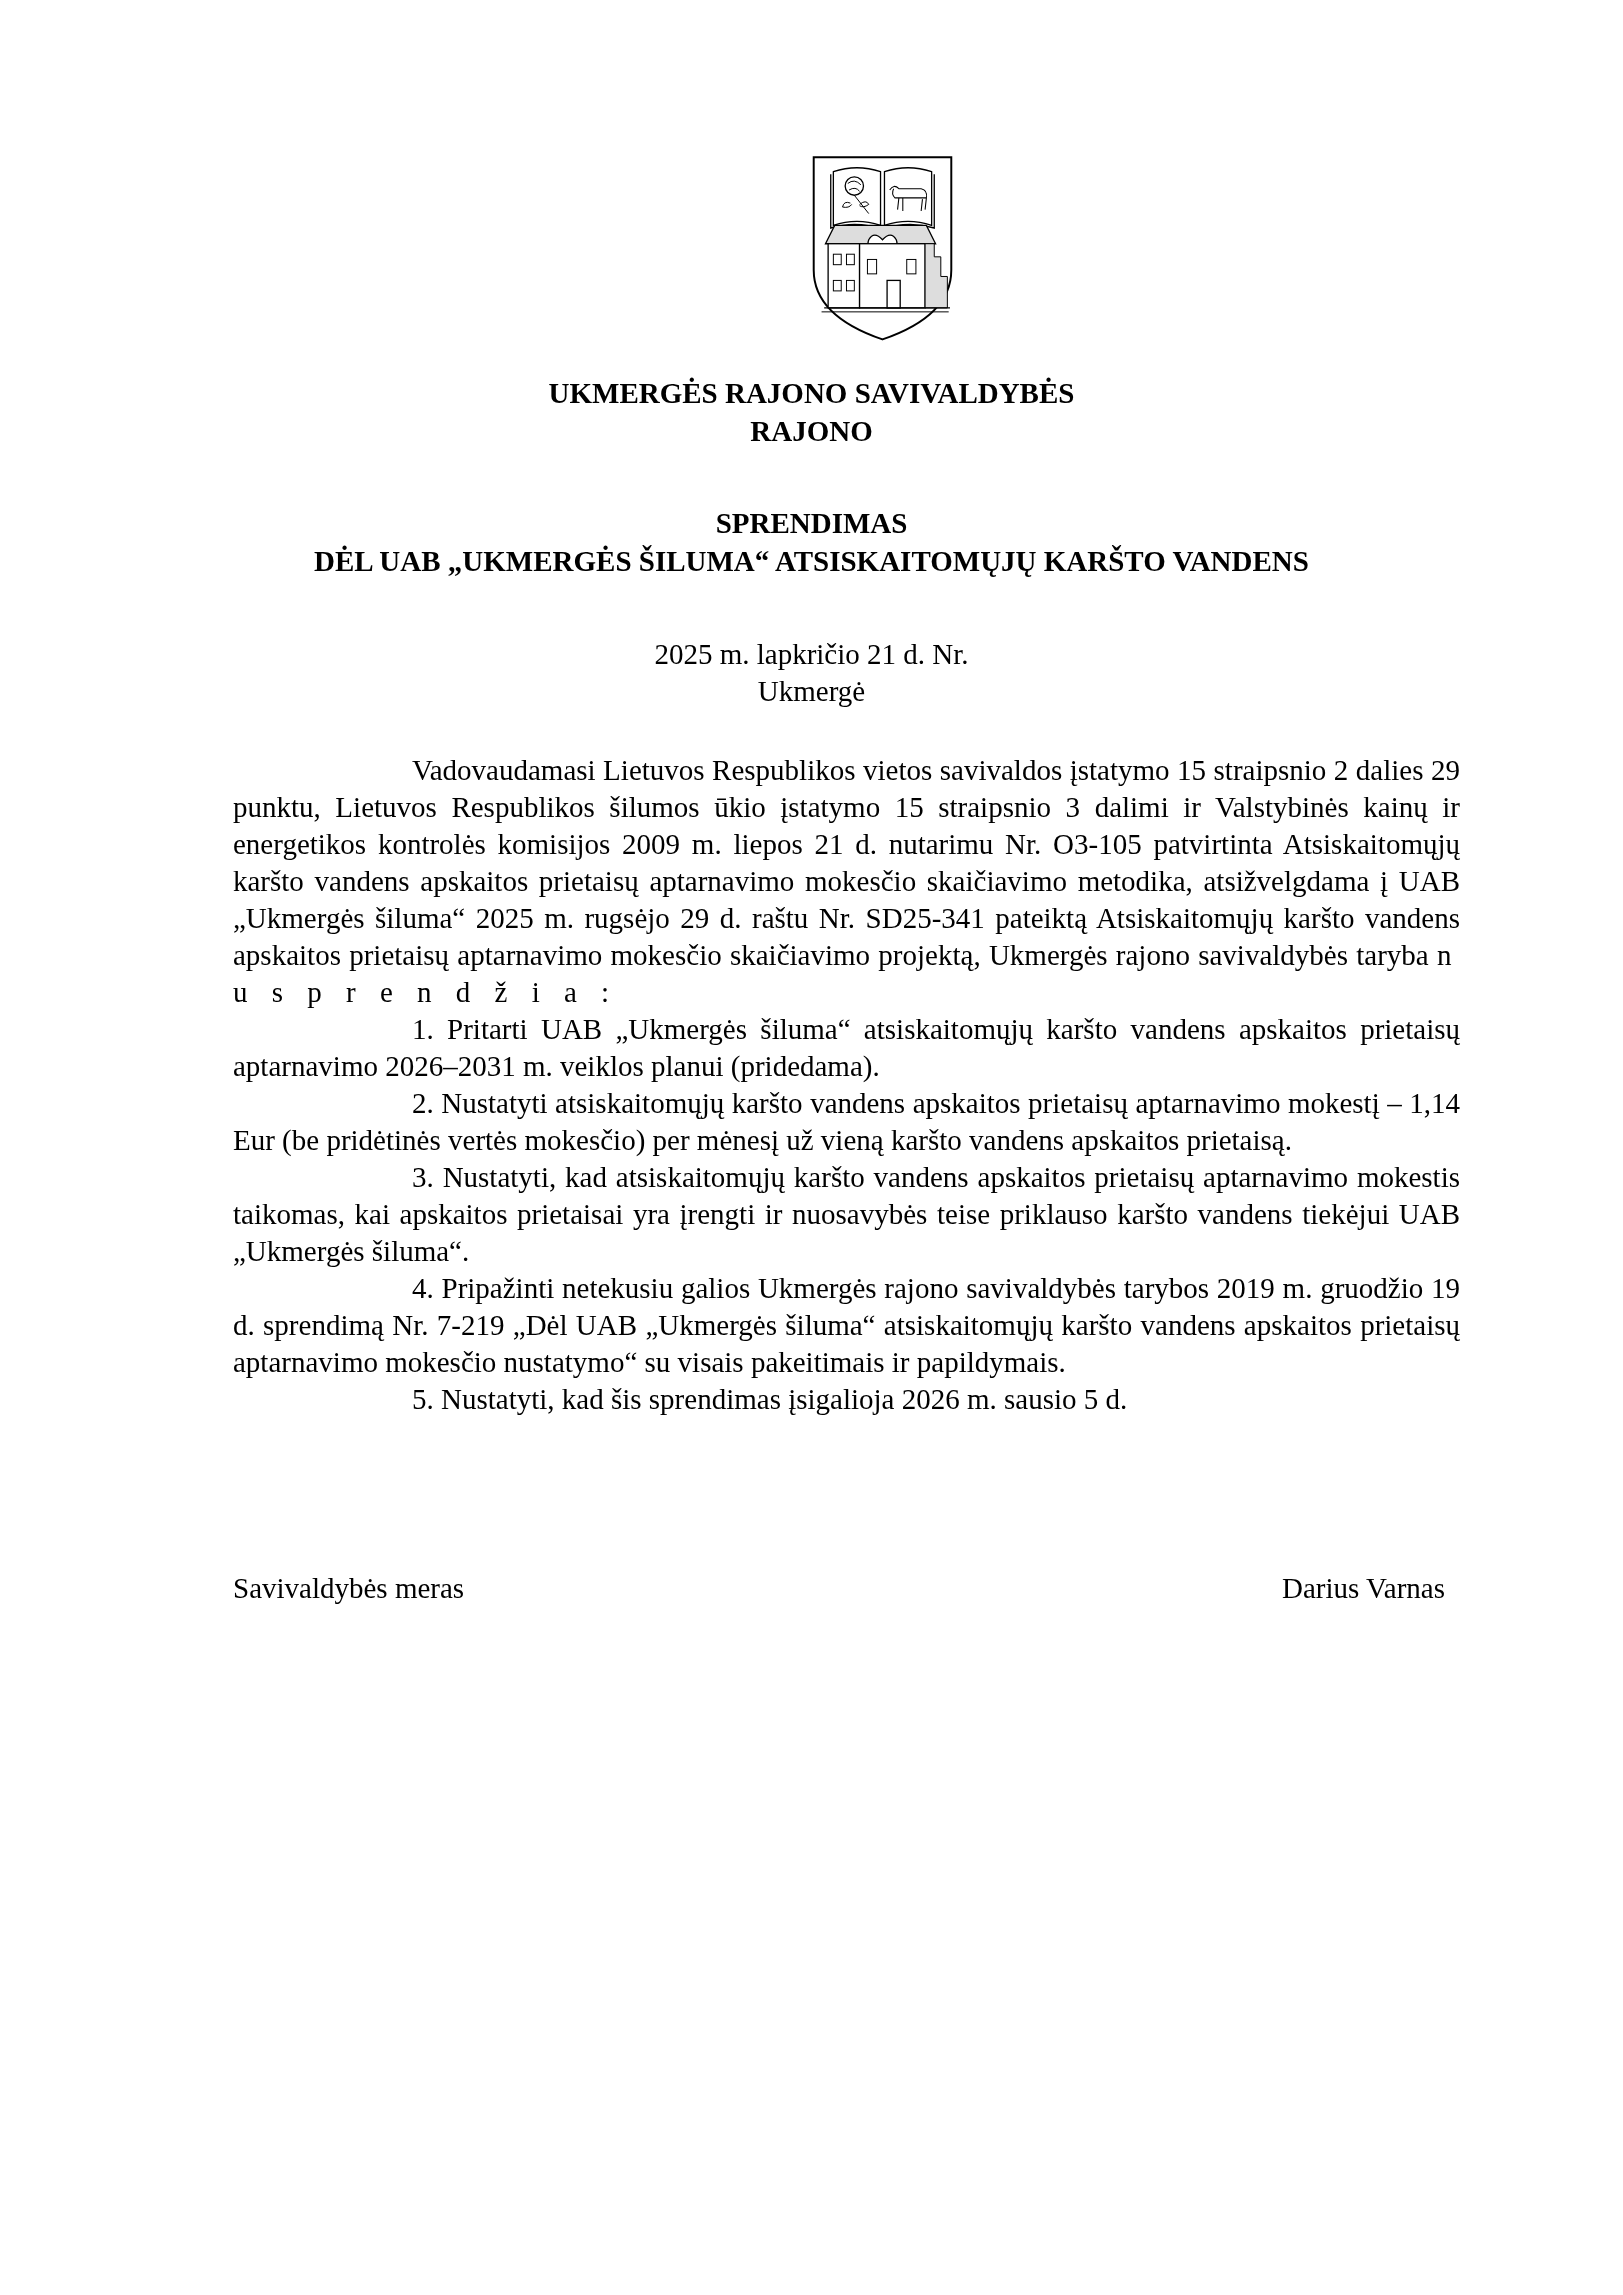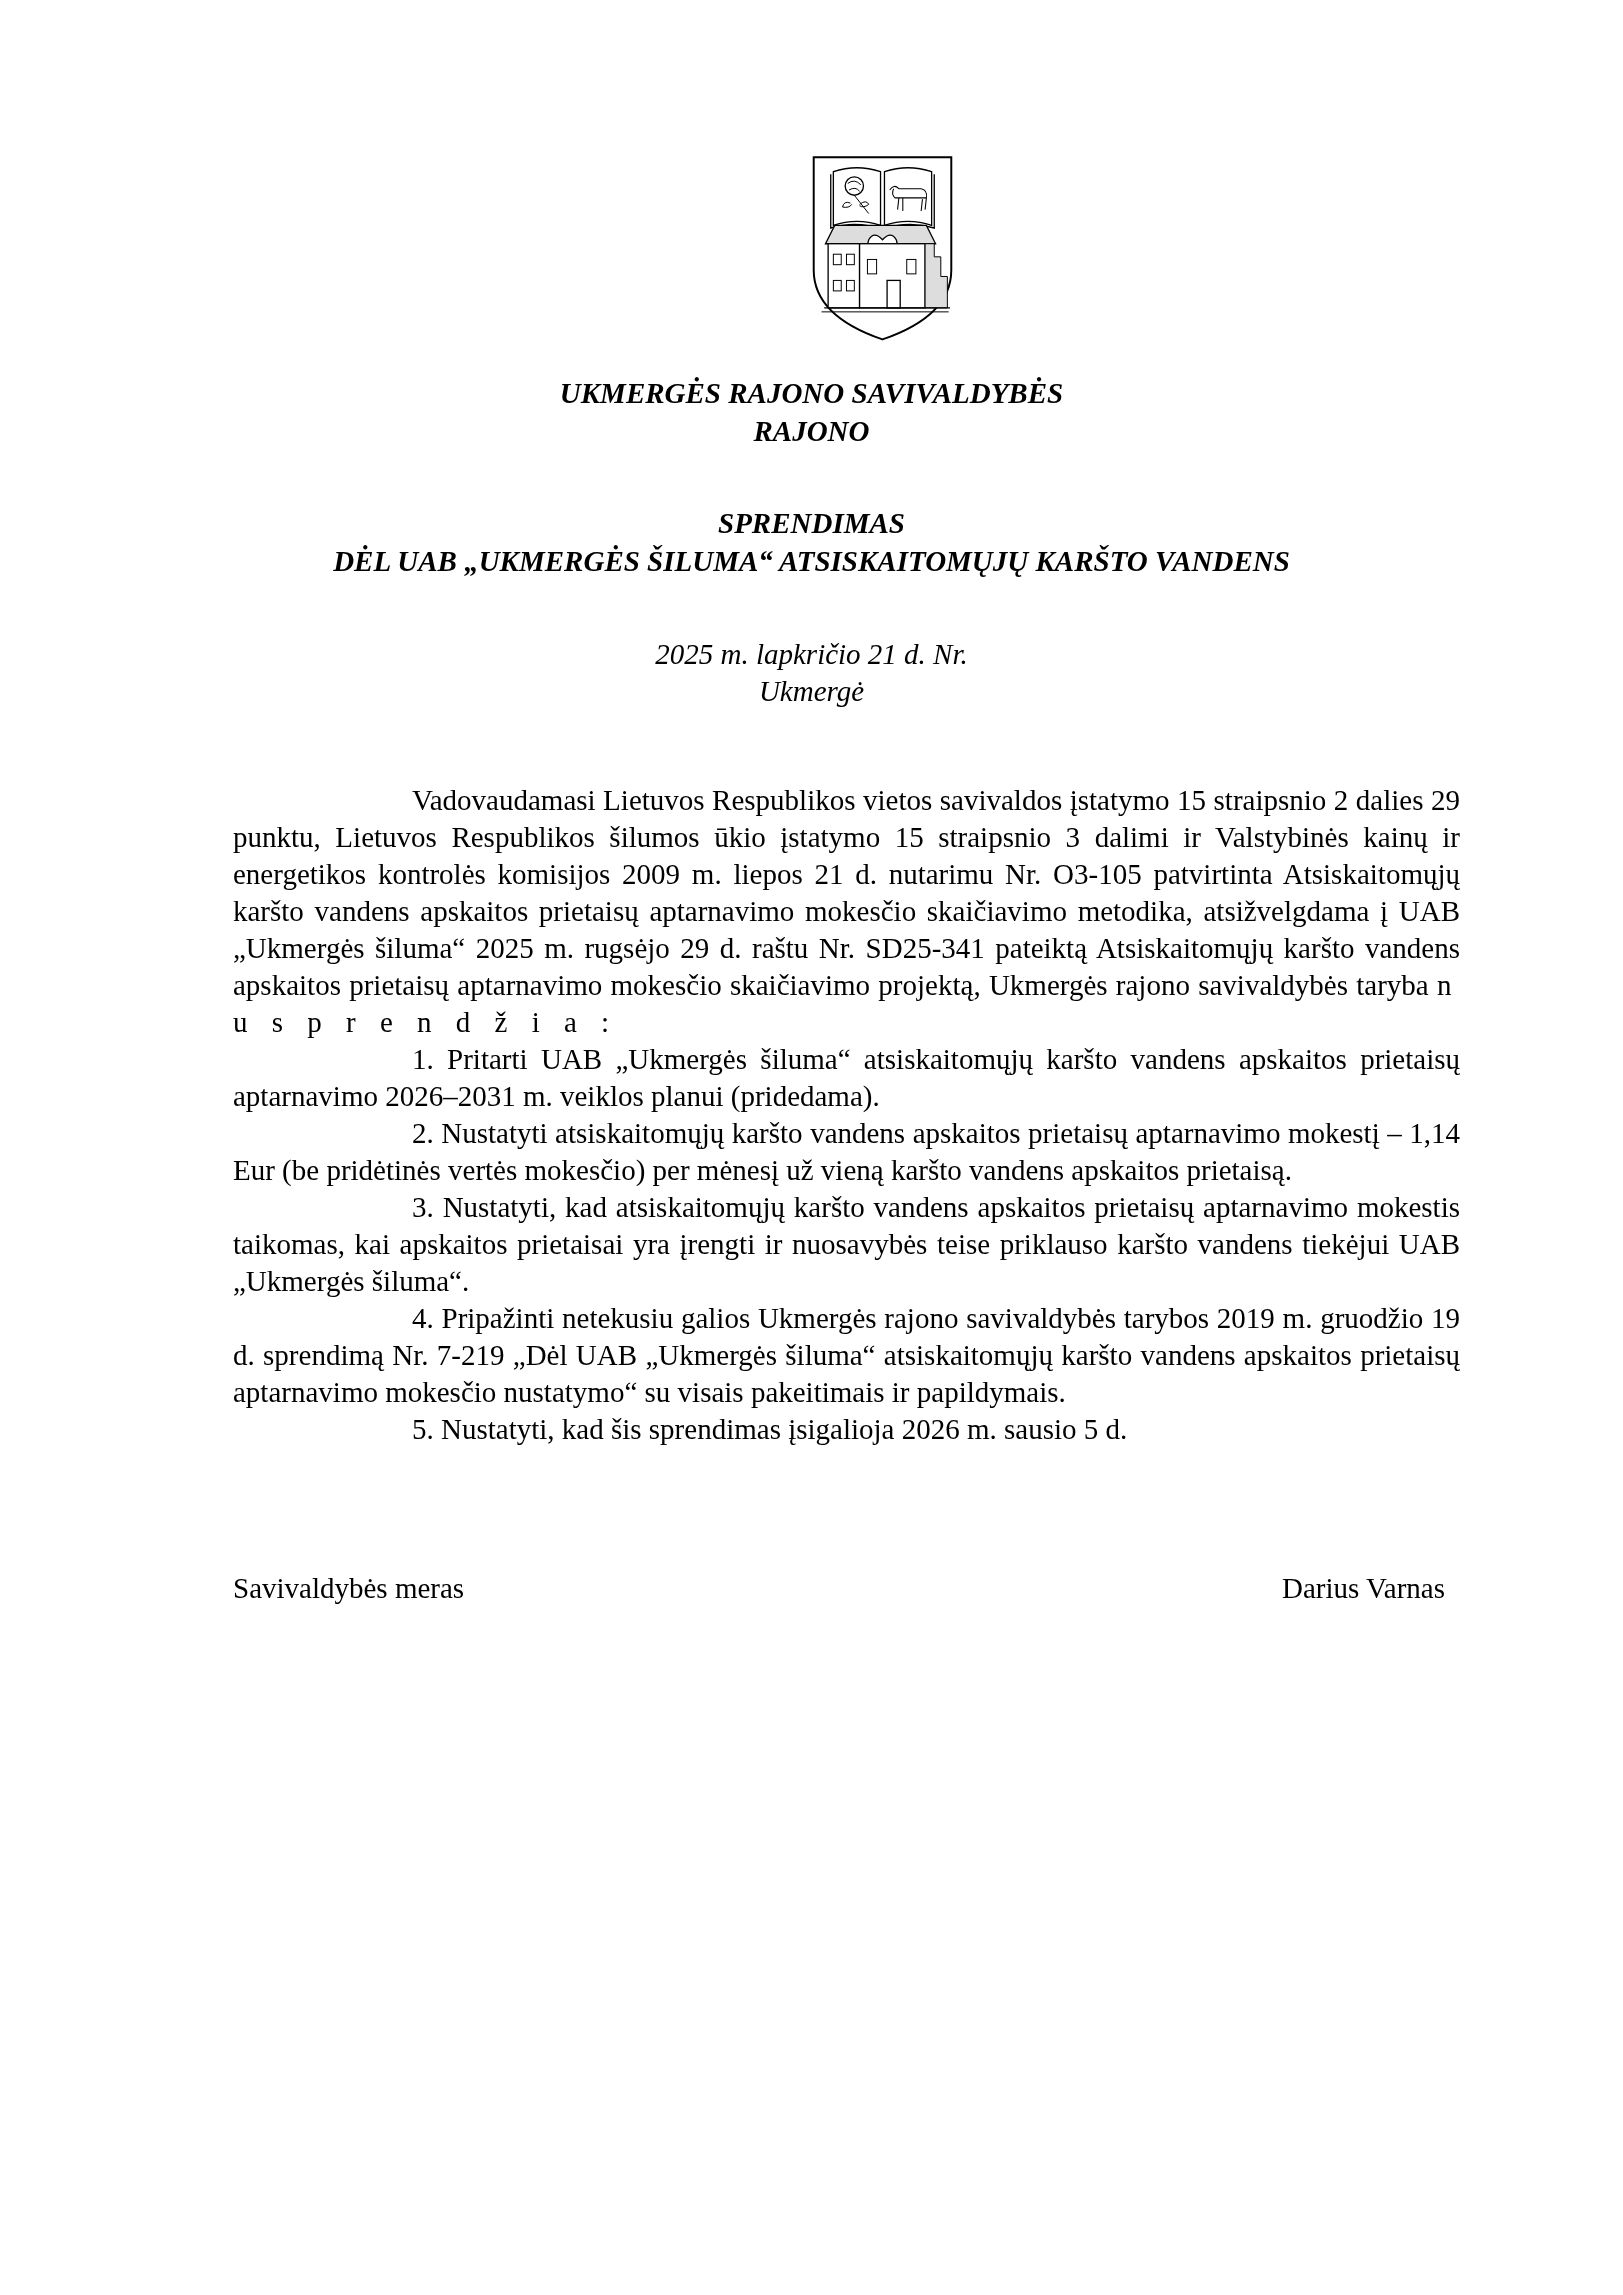--- a/index.html
+++ b/index.html
@@ -1,24 +1,24 @@
 <!DOCTYPE html>
 <html style="font-size:10.5px"><head>
   <meta charset="utf-8">
   <style>
     html, body { margin: 0; padding: 0; background: #ffffff; }
     body { width: 1623px; height: 2295px; position: relative; overflow: hidden; color: #000; font-family: "Liberation Serif", "DejaVu Serif", serif; }
     .page { position: absolute; left: 0; top: 0; width: 1623px; height: 2295px; background: #fff; }
     .crest { position: absolute; left: 811px; top: 152px; width: 143px; height: 190px; }
-    .center { position: absolute; left: 0; width: 1623px; text-align: center; font-style: italic; }
+    .center { position: absolute; left: 0; width: 1623px; text-align: center; }
     .heading { font-weight: bold; font-size: 29px; line-height: 38px; }
     .h1 { top: 374px; }
     .h2 { top: 504px; }
     .dateblock { top: 636px; font-size: 29px; line-height: 37px; }
-    .body { position: absolute; left: 233px; width: 1227px; top: 782px; font-size: 29px; line-height: 37px; text-align: justify; }
+    .body { position: absolute; left: 233px; width: 1227px; top: 752px; font-size: 29px; line-height: 37px; text-align: justify; }
     .body p { margin: 0; text-indent: 179px; }
     .body p.first { text-indent: 179px; }
     .spaced { letter-spacing: 8.5px; }
     .sig { position: absolute; top: 1570px; font-size: 29px; line-height: 37px; }
     .sig-left { left: 233px; }
     .sig-right { right: 178px; }
   </style>
 </head>
 <body>
 

